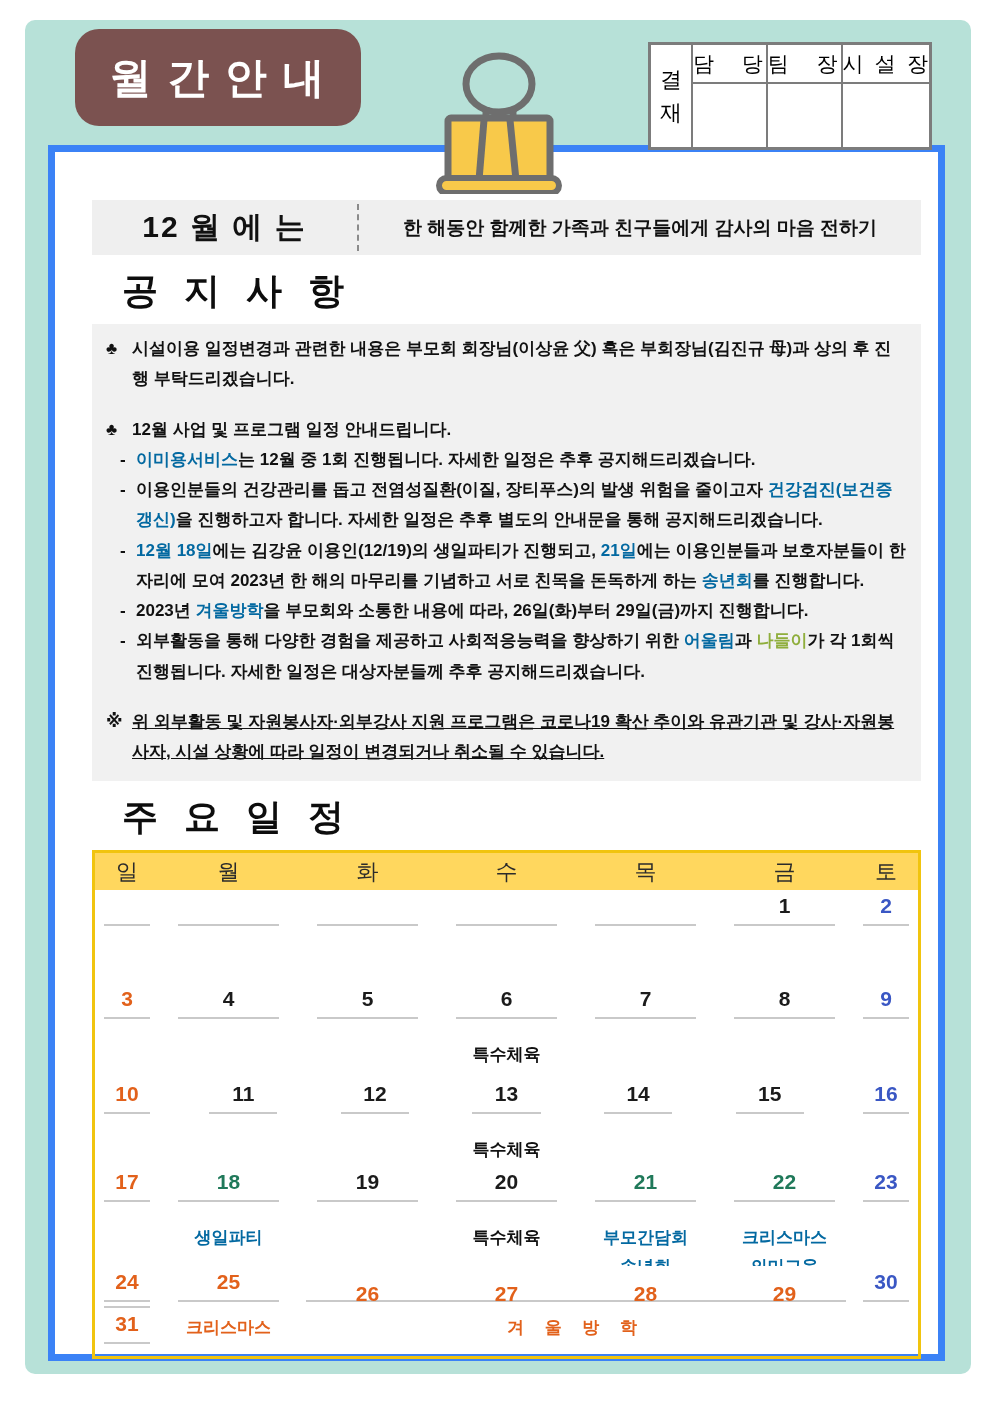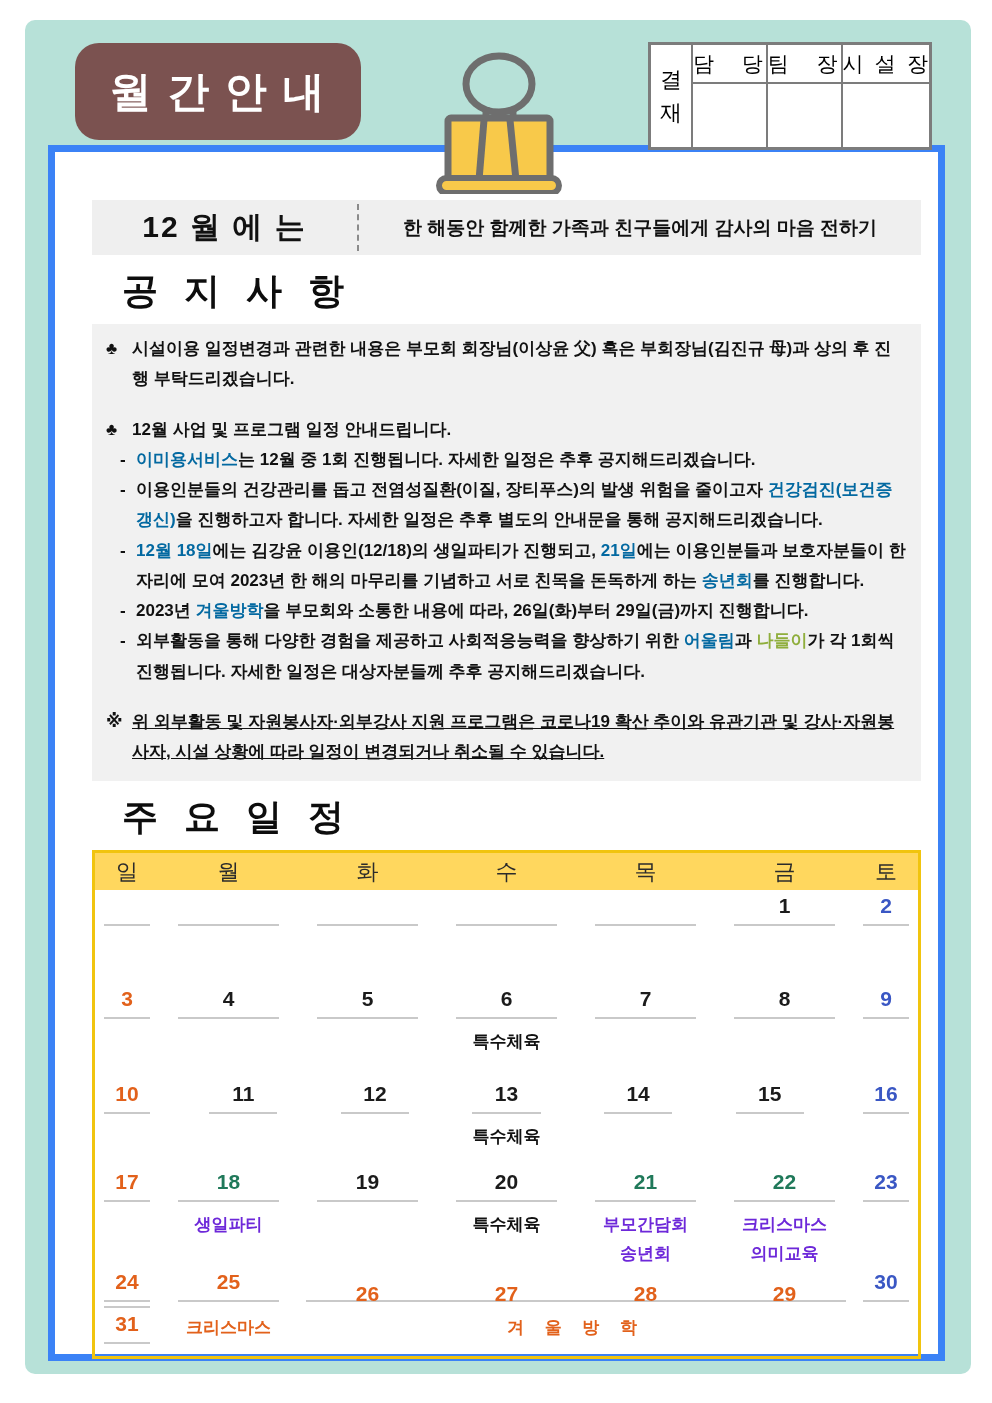--- a/index.html
+++ b/index.html
@@ -2,21 +2,21 @@
 <html><head>
 <meta charset="utf-8">
 <style>
   html,body{margin:0;padding:0;}
   body{font-family:"Liberation Sans","DejaVu Sans",sans-serif;background:#ffffff;}
   .canvas{position:relative;width:992px;height:1403px;background:#ffffff;overflow:hidden;}
   .mint-board{position:absolute;left:25px;top:20px;width:946px;height:1354px;background:#b7e1d8;border-radius:10px;}
   .paper{position:absolute;left:48px;top:145px;width:897px;height:1216px;background:#ffffff;border:7px solid #3b82f6;box-sizing:border-box;padding-left:20px;}
 
   
-  .title-box{position:absolute;left:75px;top:43px;width:286px;height:97px;background:#7b5250;border-radius:24px;
+  .title-box{position:absolute;left:75px;top:29px;width:286px;height:97px;background:#7b5250;border-radius:24px;
     display:flex;align-items:center;justify-content:center;color:#ffffff;font-size:42px;font-weight:bold;letter-spacing:2px;}
 
   
   .clip{position:absolute;left:436px;top:52px;width:126px;height:142px;}
 
   
   .approval{position:absolute;left:648px;top:42px;width:284px;height:108px;background:#ffffff;border:3px solid #7c7c7c;
     box-sizing:border-box;display:grid;grid-template-columns:42px 1fr 1fr 1fr;grid-template-rows:39px 1fr;
     font-family:"Liberation Serif","DejaVu Serif",serif;color:#000;}
   .ap-sign{grid-row:1/3;display:flex;align-items:center;justify-content:center;font-size:22px;line-height:1.5;
@@ -54,29 +54,29 @@
   .calendar{margin:8px 0 0 0;border:3px solid #f1c40e;box-sizing:border-box;}
   .header-row{display:grid;grid-template-columns:64px repeat(5,1fr) 64px;height:37px;background:#ffd75e;}
   .dh{display:flex;align-items:center;justify-content:center;font-size:22px;color:#2b2b2b;}
   .wk{display:grid;grid-template-columns:64px repeat(5,1fr) 64px;}
   .cell{overflow:hidden;}
   .date{height:28px;margin-top:4px;font-size:21px;font-weight:bold;text-align:center;}
   .dline{height:2px;background:#c9c9c9;width:72%;margin:2px auto 0 auto;}
   .dline.wide{width:97%;}
   .dates-row{display:flex;height:28px;margin-top:4px;}
   .dates-row .date{flex:1;height:auto;margin-top:12px;}
-  .events{margin-top:9px;}
+  .events{margin-top:22px;}
   .ev{font-size:17px;font-weight:bold;text-align:center;line-height:1.7;}
   .cal-label{margin-top:10px;font-size:17px;font-weight:bold;text-align:center;}
   .cal-label.wide{letter-spacing:8px;font-size:17px;}
   .c-sun{color:#e2611b;}
   .c-sat{color:#3a57c4;}
   .c-green{color:#20795a;}
   .c-wd{color:#1b1b1b;}
-  .sg2-green{color:#6d28d9;}
+  .sg2-green{color:#0369a1;}
   .sg2-black{color:#111;}
 </style>
 </head>
 <body>
 
 <div class="canvas">
   <div class="mint-board"></div>
 
   <div class="paper">
     <div class="paper-inner">
@@ -102,21 +102,21 @@
             <div class="n-item dash">
               <span class="n-marker">-</span>
               <span class="n-text"><span class="sg-green">이미용서비스</span><span>는 12월 중 1회 진행됩니다. 자세한 일정은 추후 공지해드리겠습니다.</span></span>
             </div>
             <div class="n-item dash">
               <span class="n-marker">-</span>
               <span class="n-text"><span>이용인분들의 건강관리를 돕고 전염성질환(이질, 장티푸스)의 발생 위험을 줄이고자 </span><span class="sg-green">건강검진(보건증 갱신)</span><span>을 진행하고자 합니다. 자세한 일정은 추후 별도의 안내문을 통해 공지해드리겠습니다.</span></span>
             </div>
             <div class="n-item dash">
               <span class="n-marker">-</span>
-              <span class="n-text"><span class="sg-green">12월 18일</span><span>에는 김강윤 이용인(12/18)의 생일파티가 진행되고, </span><span class="sg-green">21일</span><span>에는 이용인분들과 보호자분들이 한자리에 모여 2023년 한 해의 마무리를 기념하고 서로 친목을 돈독하게 하는 </span><span class="sg-green">송년회</span><span>를 진행합니다.</span></span>
+              <span class="n-text"><span class="sg-green">12월 18일</span><span>에는 김강윤 이용인(12/19)의 생일파티가 진행되고, </span><span class="sg-green">21일</span><span>에는 이용인분들과 보호자분들이 한자리에 모여 2023년 한 해의 마무리를 기념하고 서로 친목을 돈독하게 하는 </span><span class="sg-green">송년회</span><span>를 진행합니다.</span></span>
             </div>
             <div class="n-item dash">
               <span class="n-marker">-</span>
               <span class="n-text"><span>2023년 </span><span class="sg-green">겨울방학</span><span>을 부모회와 소통한 내용에 따라, 26일(화)부터 29일(금)까지 진행합니다.</span></span>
             </div>
             <div class="n-item dash">
               <span class="n-marker">-</span>
               <span class="n-text"><span>외부활동을 통해 다양한 경험을 제공하고 사회적응능력을 향상하기 위한 </span><span class="sg-green">어울림</span><span>과 </span><span class="sg-lime">나들이</span><span>가 각 1회씩 진행됩니다. 자세한 일정은 대상자분들께 추후 공지해드리겠습니다.</span></span>
             </div>
             <div class="n-item note gap">

